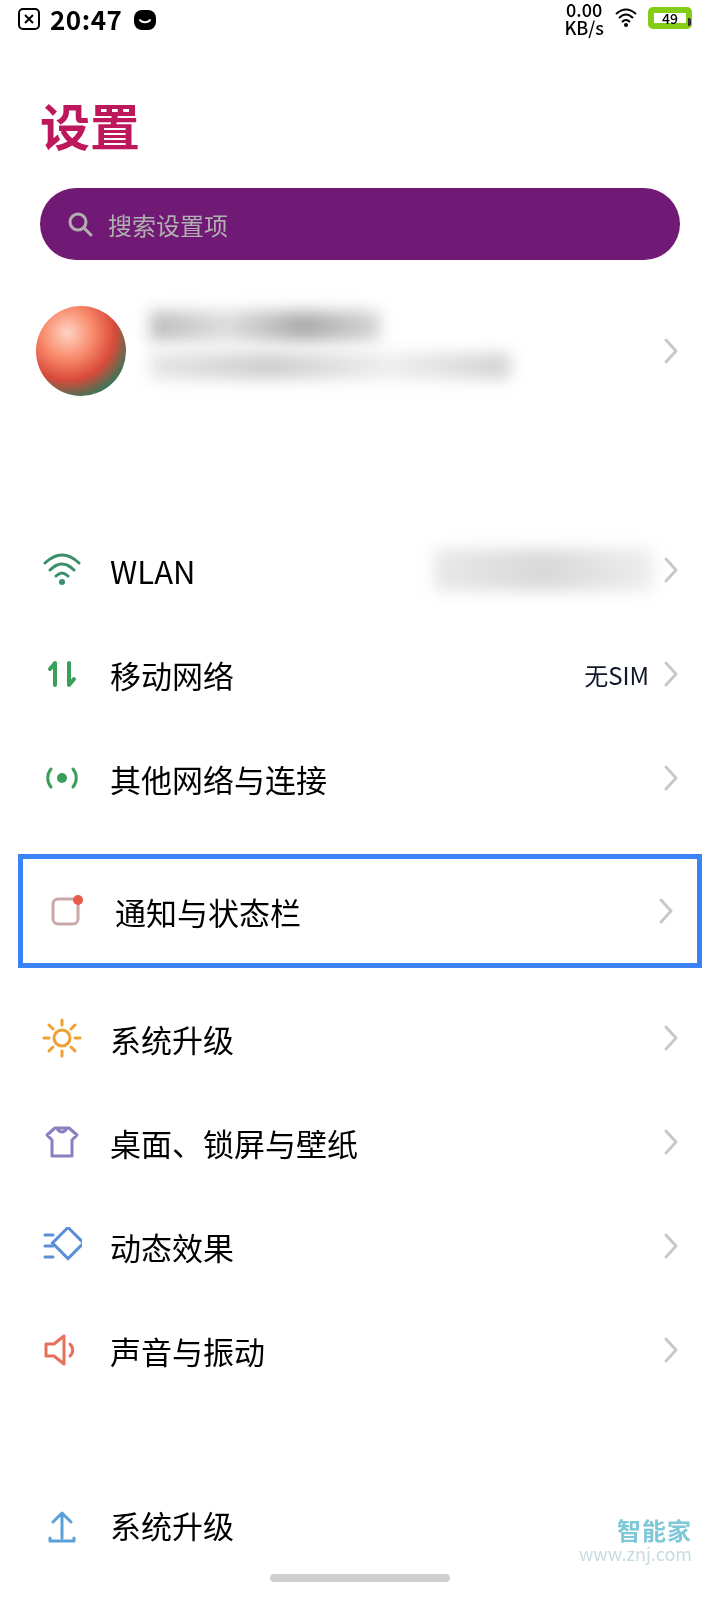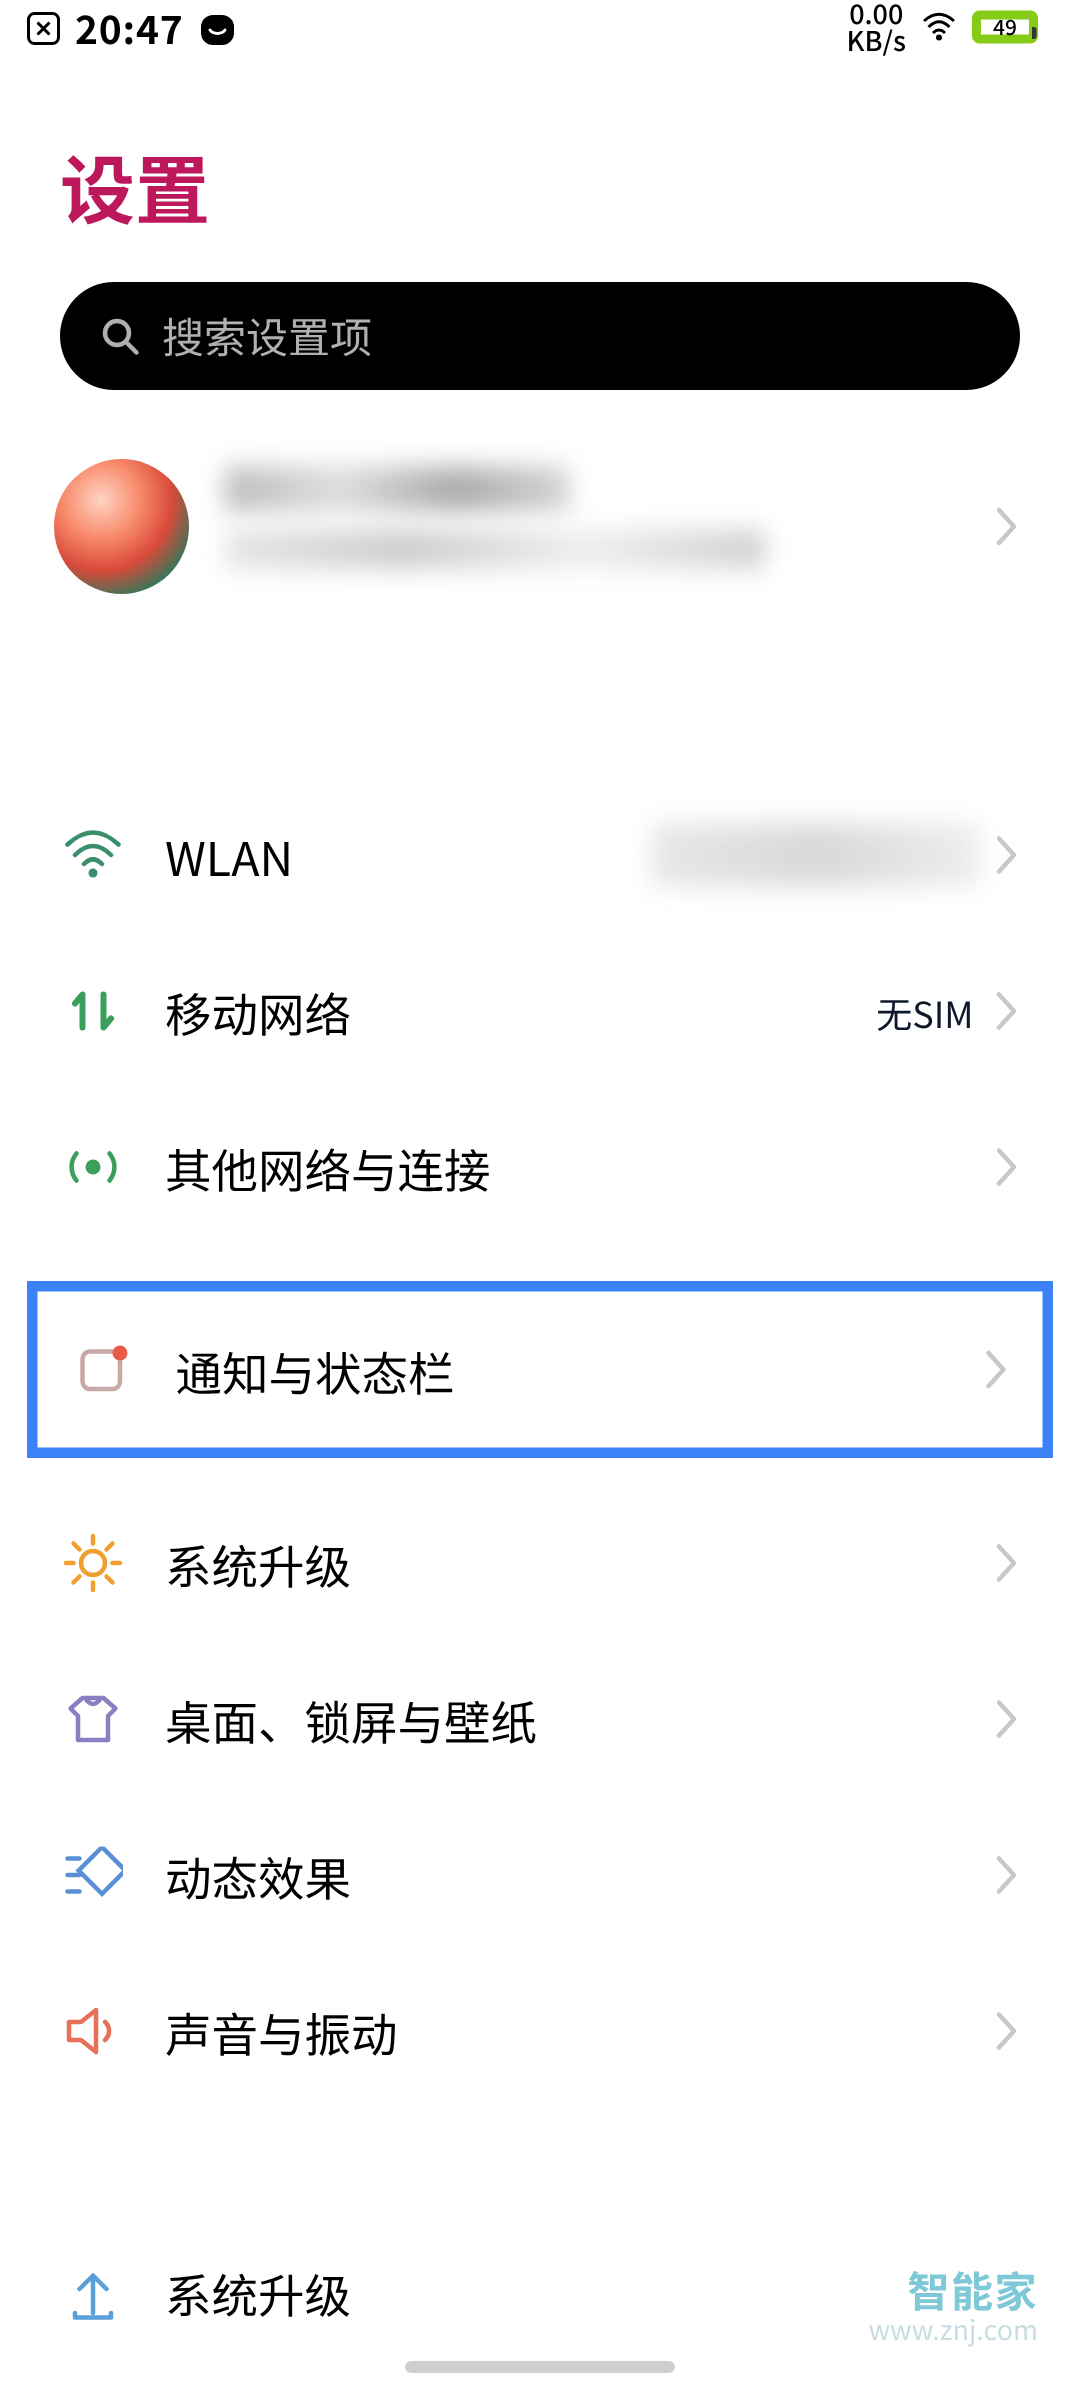--- a/index.html
+++ b/index.html
@@ -48,27 +48,27 @@
     }
     .page-title {
       font-size: 50px;
       font-weight: 700;
       padding: 40px 37px 28px 40px;
       color: #be185d;
     }
     .search-box {
       margin: 0 40px;
       height: 72px;
-      background: #000000;
+      background: #701a75;
       border-radius: 36px;
       display: flex;
       align-items: center;
       padding: 0 26px;
       color: #b0b0b0;
-      font-size: 28px;
+      font-size: 24px;
     }
     .search-box svg { margin-right: 14px; flex: none; }
     .account-row {
       display: flex;
       align-items: center;
       padding: 46px 40px 46px 36px;
     }
     .avatar {
       width: 90px;
       height: 90px;
@@ -117,42 +117,42 @@
     }
     .value-blur {
       filter: blur(8px);
       background: linear-gradient(90deg,#e8e8e8,#d8d8d8,#eee);
       width: 220px;
       height: 42px;
       border-radius: 3px;
       margin-right: 8px;
     }
     .highlight-box {
-      border: 7px solid #3b82f6;
+      border: 5px solid #3b82f6;
       margin: 24px 18px 18px 18px;
     }
     .highlight-box .list-item { padding: 0 22px; }
     .bottom-bar {
       position: absolute;
       bottom: 18px;
       left: 50%;
       transform: translateX(-50%);
       width: 180px;
       height: 8px;
       background: #cfcfcf;
       border-radius: 4px;
     }
     .watermark {
       position: absolute;
       bottom: 36px;
       right: 28px;
       text-align: right;
       line-height: 1.15;
     }
-    .watermark .wm1 { font-size: 28px; font-weight: 600; color: #7ec8d8; letter-spacing: 1px;}
+    .watermark .wm1 { font-size: 24px; font-weight: 600; color: #7ec8d8; letter-spacing: 1px;}
     .watermark .wm2 { font-size: 18px; color: #c8dde2; }
   </style>
 </head>
 <body>
 
 <div class="status-bar">
   <div class="status-left">
     <svg width="22" height="22" viewBox="0 0 22 22">
         <rect x="1" y="1" width="20" height="20" rx="4" fill="none" stroke="#000" stroke-width="2"></rect>
         <path d="M7 7l8 8M15 7l-8 8" stroke="#000" stroke-width="2"></path>

